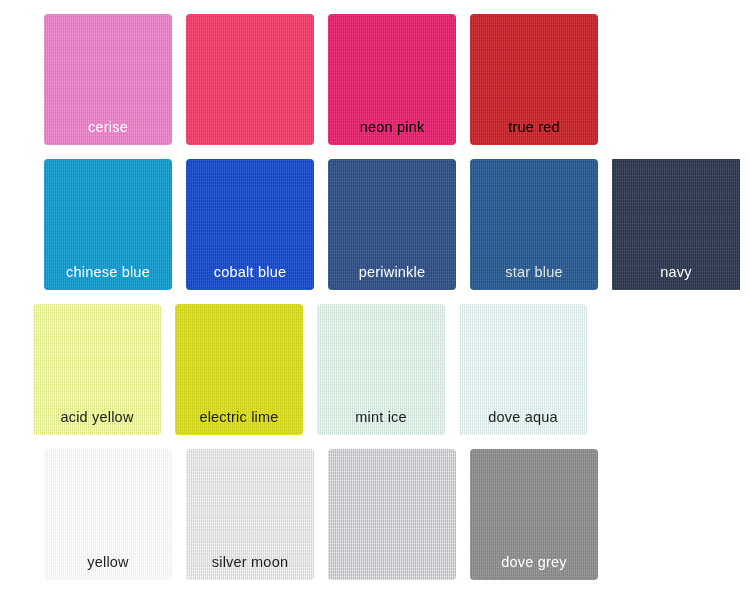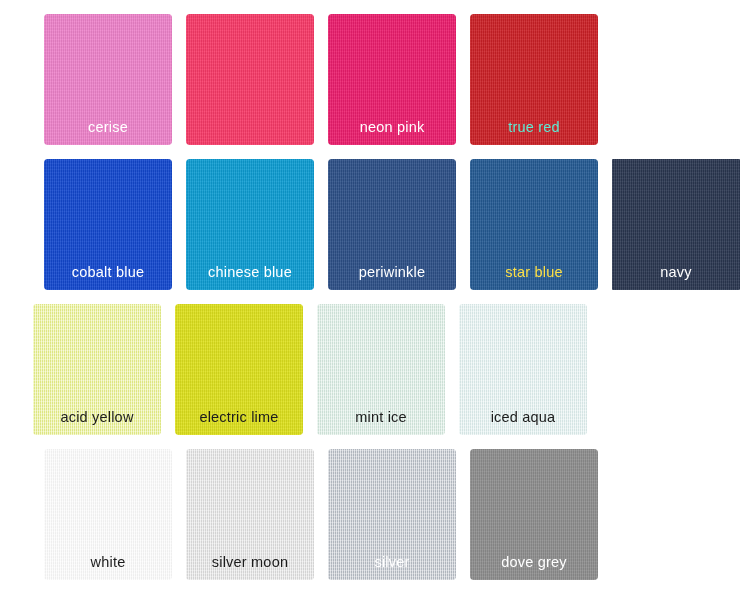--- a/index.html
+++ b/index.html
@@ -97,43 +97,43 @@
     <div class="swatch-row">
       <div class="swatch" style="background: rgb(239, 131, 203); border-radius: 4px;">
         <div class="weave"></div>
         <div class="swatch-label on-dark" style="color: rgb(255, 255, 255);">cerise</div>
       </div>
       <div class="swatch" style="background: rgb(249, 58, 104); border-radius: 4px;">
         <div class="weave"></div>
       </div>
       <div class="swatch" style="background: rgb(236, 29, 109); border-radius: 4px;">
         <div class="weave"></div>
-        <div class="swatch-label on-dark" style="color: #ffffff;">neon pink</div>
+        <div class="swatch-label on-dark" style="color: #000000;">neon pink</div>
       </div>
       <div class="swatch" style="background: rgb(204, 32, 38); border-radius: 4px;">
         <div class="weave"></div>
-        <div class="swatch-label on-dark" style="color: #5eead4;">true red</div>
+        <div class="swatch-label on-dark" style="color: #000000;">true red</div>
       </div>
     </div>
     <div class="swatch-row">
+      <div class="swatch" style="background: rgb(12, 157, 211); border-radius: 4px;">
+        <div class="weave"></div>
+        <div class="swatch-label on-dark" style="color: rgb(255, 255, 255);">chinese blue</div>
+      </div>
       <div class="swatch" style="background: rgb(19, 72, 207); border-radius: 4px;">
         <div class="weave"></div>
         <div class="swatch-label on-dark" style="color: rgb(255, 255, 255);">cobalt blue</div>
-      </div>
-      <div class="swatch" style="background: rgb(12, 157, 211); border-radius: 4px;">
-        <div class="weave"></div>
-        <div class="swatch-label on-dark" style="color: rgb(255, 255, 255);">chinese blue</div>
       </div>
       <div class="swatch" style="background: rgb(44, 79, 135); border-radius: 4px; padding-left: 35px;">
         <div class="weave"></div>
         <div class="swatch-label on-dark" style="color: rgb(255, 255, 255);">periwinkle</div>
       </div>
       <div class="swatch" style="background: rgb(36, 90, 147); border-radius: 4px;">
         <div class="weave"></div>
-        <div class="swatch-label on-dark" style="color: #fde047;">star blue</div>
+        <div class="swatch-label on-dark" style="color: #e5e5e5;">star blue</div>
       </div>
       <div class="swatch" style="background: rgb(42, 54, 80); border-radius: 1px;">
         <div class="weave"></div>
         <div class="swatch-label on-dark" style="color: rgb(255, 255, 255);">navy</div>
       </div>
     </div>
     <div class="swatch-row">
       <div class="swatch light-tex" style="background: rgb(233, 242, 138); border-radius: 4px; margin-left: 33px;">
         <div class="weave"></div>
         <div class="swatch-label on-light" style="color: rgb(28, 28, 28);">acid yellow</div>
@@ -141,34 +141,33 @@
       <div class="swatch" style="background: rgb(223, 226, 28); border-radius: 4px;">
         <div class="weave"></div>
         <div class="swatch-label on-light" style="color: rgb(28, 28, 28);">electric lime</div>
       </div>
       <div class="swatch light-tex" style="background: rgb(214, 235, 224); border-radius: 4px;">
         <div class="weave"></div>
         <div class="swatch-label on-light" style="color: rgb(28, 28, 28);">mint ice</div>
       </div>
       <div class="swatch light-tex" style="background: rgb(223, 240, 239); border-radius: 4px;">
         <div class="weave"></div>
-        <div class="swatch-label on-light" style="color: rgb(28, 28, 28);">iced aqua</div>
+        <div class="swatch-label on-light" style="color: rgb(28, 28, 28);">dove aqua</div>
       </div>
     </div>
     <div class="swatch-row">
       <div class="swatch light-tex" style="background: rgb(251, 251, 251); border-radius: 4px;">
         <div class="weave"></div>
-        <div class="swatch-label on-light" style="color: rgb(28, 28, 28);">white</div>
+        <div class="swatch-label on-light" style="color: rgb(28, 28, 28);">yellow</div>
       </div>
       <div class="swatch light-tex" style="background: rgb(222, 222, 222); border-radius: 4px;">
         <div class="weave"></div>
         <div class="swatch-label on-light" style="color: rgb(28, 28, 28);">silver moon</div>
       </div>
       <div class="swatch light-tex" style="background: rgb(185, 191, 199); border-radius: 4px;">
         <div class="weave"></div>
-        <div class="swatch-label on-dark" style="color: rgb(255, 255, 255);">silver</div>
       </div>
       <div class="swatch" style="background: rgb(142, 142, 142); border-radius: 4px;">
         <div class="weave"></div>
         <div class="swatch-label on-dark" style="color: rgb(255, 255, 255); margin-top: 38px;">dove grey</div>
       </div>
     </div>
   </div>
 
 </body></html>

